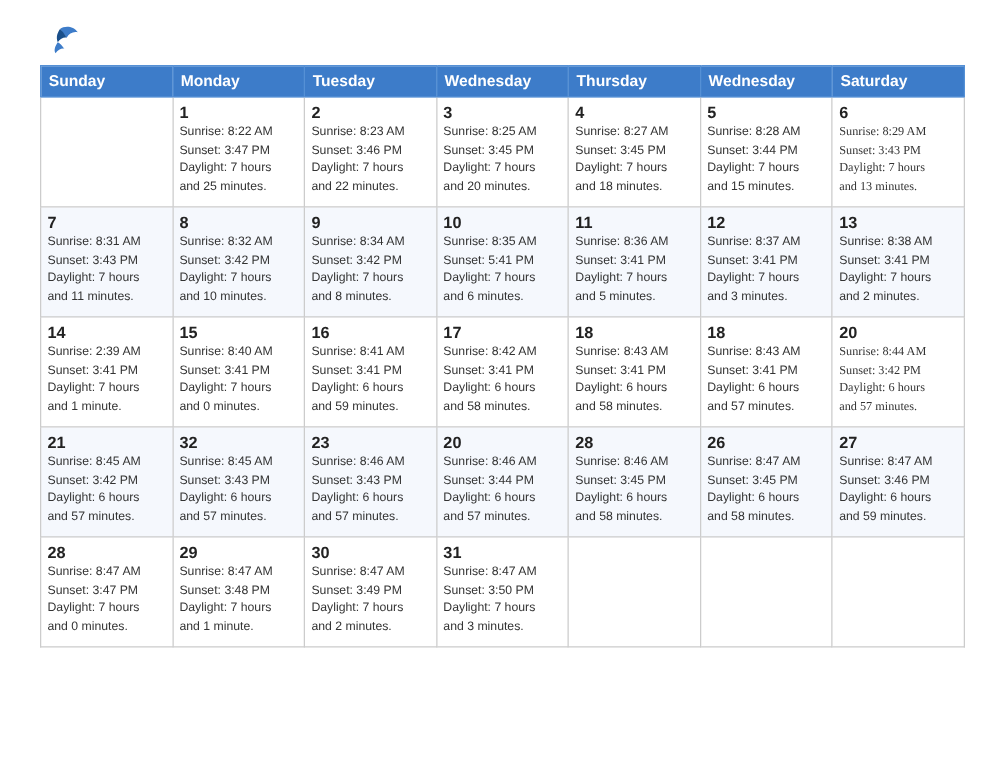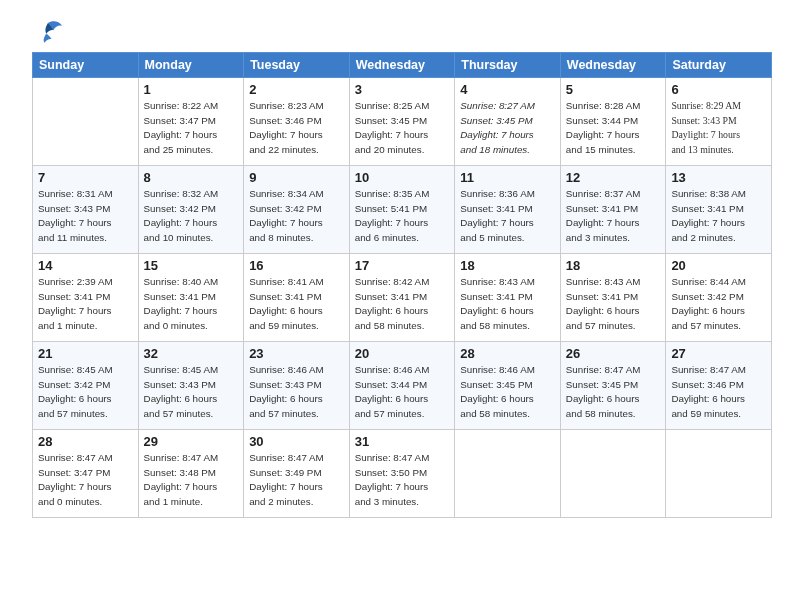--- a/index.html
+++ b/index.html
@@ -147,21 +147,21 @@
           </td>
           <td>
             <span class="day-number">3</span>
             <div class="day-info" style="white-space: pre-line;">Sunrise: 8:25 AM
 Sunset: 3:45 PM
 Daylight: 7 hours
 and 20 minutes.</div>
           </td>
           <td>
             <span class="day-number">4</span>
-            <div class="day-info" style="white-space: pre-line; font-style: italic;">Sunrise: 8:27 AM
+            <div class="day-info" style="white-space: pre-line;">Sunrise: 8:27 AM
 Sunset: 3:45 PM
 Daylight: 7 hours
 and 18 minutes.</div>
           </td>
           <td>
             <span class="day-number">5</span>
             <div class="day-info" style="white-space: pre-line;">Sunrise: 8:28 AM
 Sunset: 3:44 PM
 Daylight: 7 hours
 and 15 minutes.</div>
@@ -263,21 +263,21 @@
           </td>
           <td>
             <span class="day-number">18</span>
             <div class="day-info" style="white-space: pre-line;">Sunrise: 8:43 AM
 Sunset: 3:41 PM
 Daylight: 6 hours
 and 57 minutes.</div>
           </td>
           <td>
             <span class="day-number">20</span>
-            <div class="day-info" style="white-space: pre-line;">Sunrise: 8:44 AM
+            <div class="day-info" style="white-space: pre-line; font-family: Liberation Serif, serif;">Sunrise: 8:44 AM
 Sunset: 3:42 PM
 Daylight: 6 hours
 and 57 minutes.</div>
           </td>
         </tr>
         <tr>
           <td>
             <span class="day-number">21</span>
             <div class="day-info" style="white-space: pre-line;">Sunrise: 8:45 AM
 Sunset: 3:42 PM

